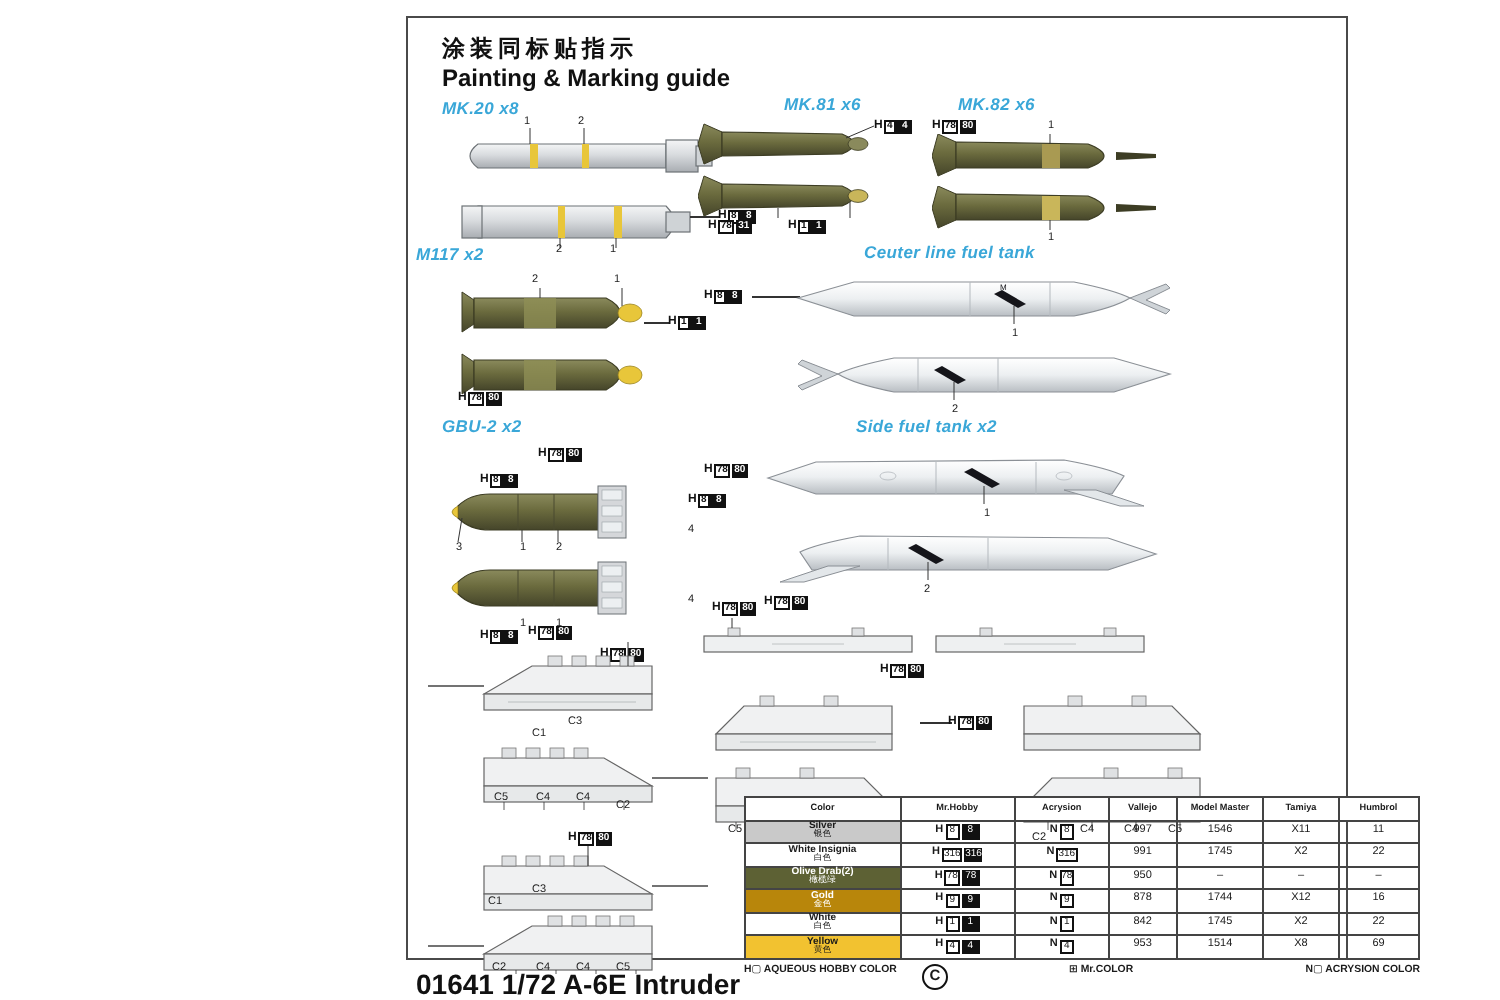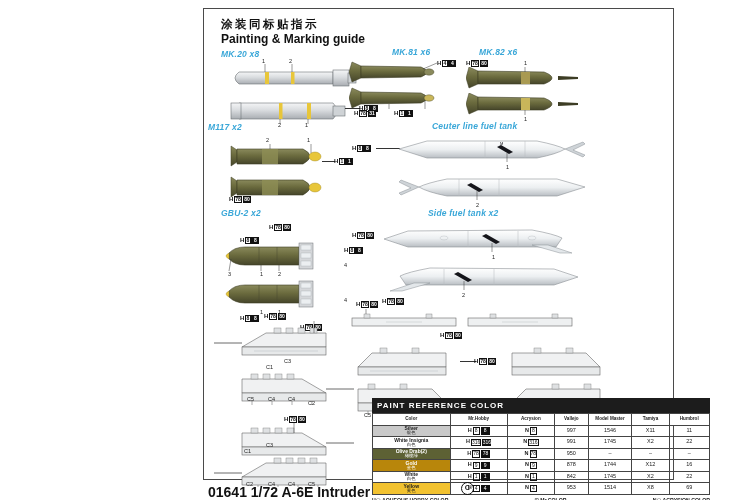--- a/index.html
+++ b/index.html
@@ -459,21 +459,20 @@
     <line x1="42" y1="28" x2="42" y2="34" stroke="#333" stroke-width=".4"></line>
     <line x1="64" y1="28" x2="64" y2="34" stroke="#333" stroke-width=".4"></line>
     <line x1="86" y1="28" x2="86" y2="34" stroke="#333" stroke-width=".4"></line>
   </svg>
   <div class="partlbl" style="left:312px;top:407px;">C2</div>
   <div class="partlbl" style="left:336px;top:403px;">C4</div>
   <div class="partlbl" style="left:358px;top:403px;">C4</div>
   <div class="partlbl" style="left:380px;top:403px;">C5</div>
 
   <div id="ptbl">
-    <div class="cap">PAINT  REFERENCE COLOR</div>
     <table>
       <thead>
         <tr>
           <th style="width:23%">Color</th>
           <th style="width:17%">Mr.Hobby</th>
           <th style="width:14%">Acrysion</th>
           <th style="width:10%">Vallejo</th>
           <th style="width:13%">Model Master</th>
           <th style="width:11%">Tamiya</th>
           <th style="width:12%">Humbrol</th>

